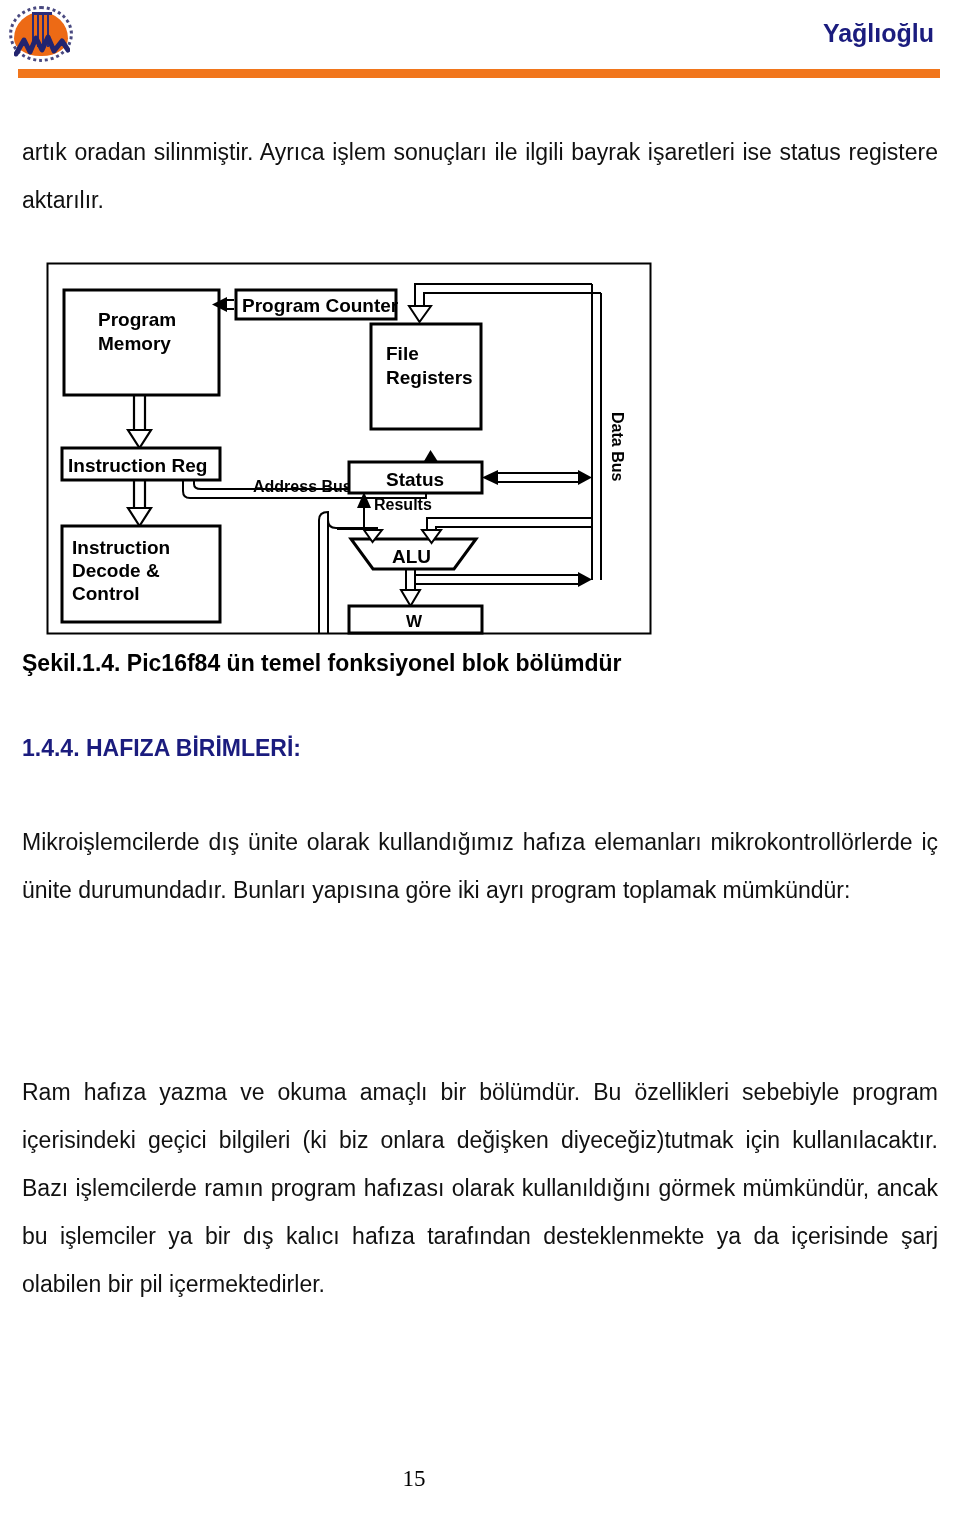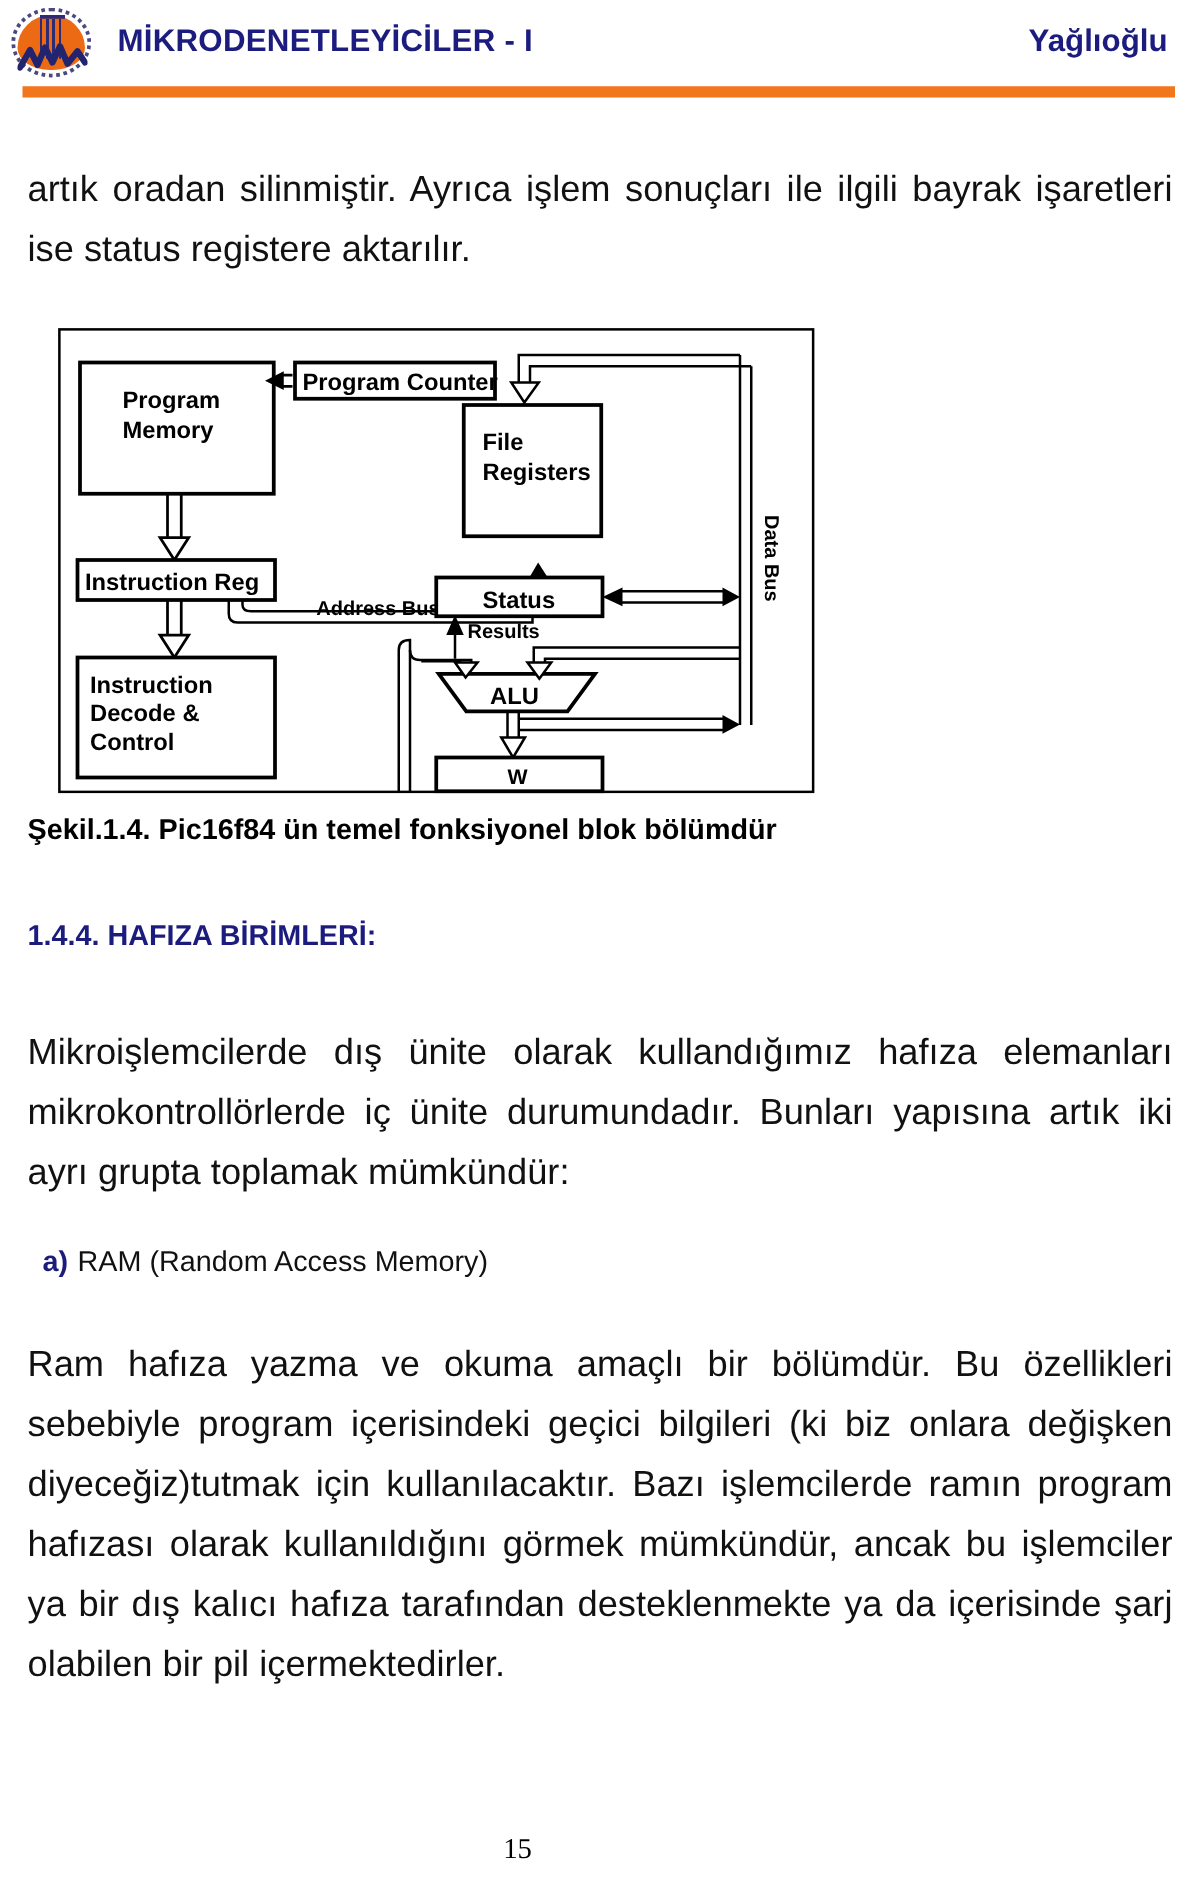--- a/index.html
+++ b/index.html
@@ -79,21 +79,21 @@
     left: 18px; top: 69px;
     width: 922px; height: 9px;
     background: #F1761C;
   }
 
   
   .para {
     position: absolute;
     left: 22px;
     width: 916px;
-    font-size: 29px;
+    font-size: 23px;
     line-height: 48px;
     text-align: justify;
     text-justify: inter-word;
     color: #111111;
   }
 
   #para-intro { top: 128px; }
   #para-hafiza { top: 818px; }
   #para-ram { top: 1068px; }
 
@@ -169,21 +169,20 @@
 
   <div id="logo">
     <div class="logo-rays"></div>
     <div class="logo-disc"></div>
     <div class="logo-cols"></div>
     <svg class="logo-wave" viewBox="0 0 56 26">
       <path d="M2 20 L10 6 L16 18 L22 4 L28 16 L34 3 L40 17 L48 7 L54 16" fill="none" stroke="#22246F" stroke-width="5" stroke-linejoin="round" stroke-linecap="round"></path>
     </svg>
   </div>
 
-  <div id="header-title">MİKRODENETLEYİCİLER - I</div>
   <div id="header-author">Yağlıoğlu</div>
   <div id="header-rule"></div>
 </div>
 
 <div class="para" id="para-intro">artık oradan silinmiştir. Ayrıca işlem sonuçları ile ilgili bayrak işaretleri ise status registere aktarılır.</div>
 
 <div id="figure">
 <svg width="606" height="373" viewBox="0 0 606 373" xmlns="http://www.w3.org/2000/svg">
   <defs>
     <style>
@@ -271,23 +270,20 @@
   <path class="thin" d="M273 258 Q273 250 282 250 L282 258"></path>
   <path class="thin" d="M273 258 L273 371"></path>
   <path class="thin" d="M282 258 L282 371"></path>
 </svg>
 </div>
 
 <div id="fig-caption">Şekil.1.4. Pic16f84 ün temel  fonksiyonel blok bölümdür</div>
 
 <div id="section-heading">1.4.4. HAFIZA BİRİMLERİ:</div>
 
-<div class="para" id="para-hafiza">Mikroişlemcilerde dış ünite olarak kullandığımız hafıza elemanları mikrokontrollörlerde iç ünite durumundadır.  Bunları yapısına artık iki ayrı grupta toplamak mümkündür:</div>
+<div class="para" id="para-hafiza">Mikroişlemcilerde dış ünite olarak kullandığımız hafıza elemanları mikrokontrollörlerde iç ünite durumundadır.  Bunları yapısına göre iki ayrı program toplamak mümkündür:</div>
 
 <div id="memory-list">
-  <div class="list-item">
-    <span class="list-marker">a)</span><span class="list-text">RAM (Random Access Memory)</span>
-  </div>
 </div>
 
 <div class="para" id="para-ram">Ram hafıza yazma ve okuma amaçlı bir bölümdür. Bu özellikleri sebebiyle program içerisindeki geçici bilgileri (ki biz onlara değişken diyeceğiz)tutmak için kullanılacaktır. Bazı işlemcilerde ramın program hafızası olarak kullanıldığını görmek mümkündür, ancak bu işlemciler ya bir dış kalıcı hafıza tarafından desteklenmekte ya da içerisinde şarj olabilen bir pil içermektedirler.</div>
 
 <div id="page-number">15</div>
 
 </body></html>

